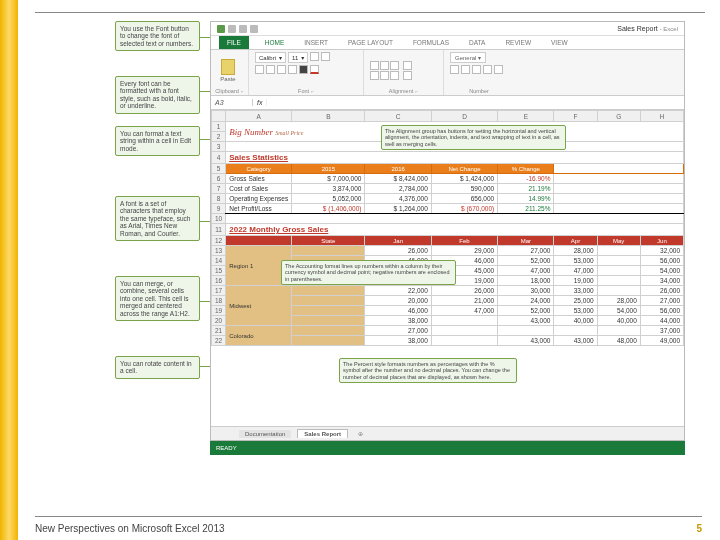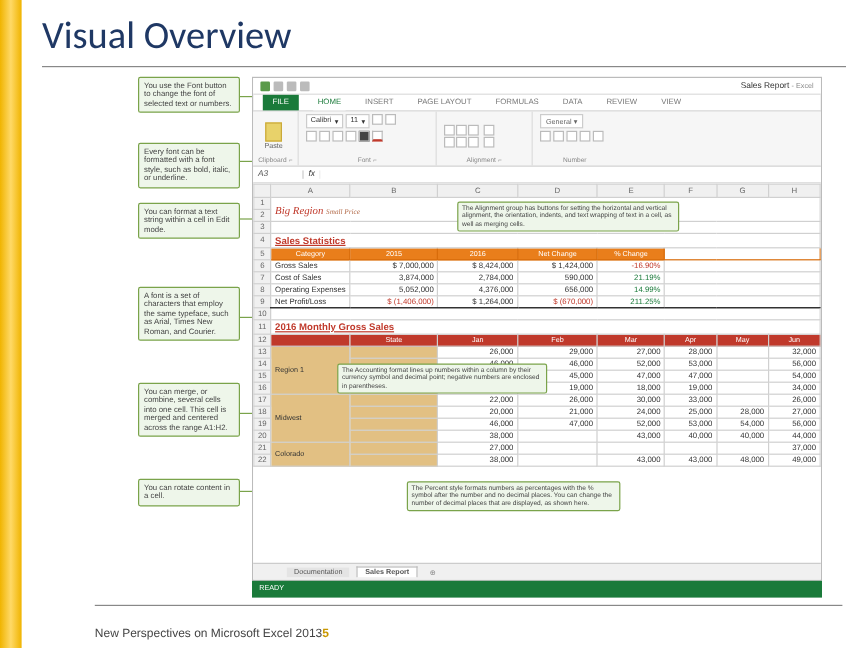--- a/index.html
+++ b/index.html
@@ -200,35 +200,34 @@
     padding-left:28px;
     gap:6px;
   }
   .sheet-tabs .st { padding:1px 6px; background:#e4e4e4; }
   .sheet-tabs .st.active { background:#fff; border:1px solid #bbb; border-bottom:none; font-weight:bold;}
   .footer {
     position:absolute;
     left: 35px; right: 18px;
     bottom: 6px;
     display:flex;
+    justify-content:space-between;
     font-size: 10px;
     color:#444;
     border-top:1px solid #888;
-    padding-top:18px;
-    margin-left:44px;
+    padding-top:6px;
   }
   .footer .pg { color:#c99700; font-weight:bold; }
 </style>
 </head>
 <body>
 
 <div class="gold-stripe"></div>
 
 <div class="content">
-  <div class="title">Visual Overview</div>
   <div class="title-rule"></div>
 
   <div class="figure-zone">
 
     <div class="callout" style="top:0px;left:0;">You use the Font button to change the font of selected text or numbers.</div>
     <div class="callout" style="top:55px;left:0;">Every font can be formatted with a font style, such as bold, italic, or underline.</div>
     <div class="callout" style="top:105px;left:0;">You can format a text string within a cell in Edit mode.</div>
     <div class="callout" style="top:175px;left:0;">A font is a set of characters that employ the same typeface, such as Arial, Times New Roman, and Courier.</div>
     <div class="callout" style="top:255px;left:0;">You can merge, or combine, several cells into one cell. This cell is merged and centered across the range A1:H2.</div>
     <div class="callout" style="top:335px;left:0;">You can rotate content in a cell.</div>
@@ -360,21 +359,21 @@
             <th class="colh">B</th>
             <th class="colh">C</th>
             <th class="colh">D</th>
             <th class="colh">E</th>
             <th class="colh">F</th>
             <th class="colh">G</th>
             <th class="colh">H</th>
           </tr>
           <tr>
                 <th class="rowh">1</th>
-                <td colspan="8" rowspan="2" class="brand-cell"><span>Big Region</span> <span class="sm">Small Price</span></td>
+                <td colspan="8" rowspan="2" class="brand-cell"><span>Big Number</span> <span class="sm">Small Price</span></td>
               </tr>
           <tr>
                 <th class="rowh">2</th>
               </tr>
           <tr>
                 <th class="rowh">3</th>
                 <td colspan="8" style="height:8px;"></td>
               </tr>
           <tr>
                 <th class="rowh">4</th>
@@ -424,21 +423,21 @@
                 <td class="paren">$  (670,000)</td>
                 <td class="pct-pos">211.25%</td>
                 <td colspan="3"></td>
               </tr>
           <tr>
                 <th class="rowh">10</th>
                 <td colspan="8" style="height:6px;"></td>
               </tr>
           <tr>
                 <th class="rowh">11</th>
-                <td colspan="8" class="section-head">2016 Monthly Gross Sales</td>
+                <td colspan="8" class="section-head">2022 Monthly Gross Sales</td>
               </tr>
           <tr class="month-hdr">
                 <th class="rowh" style="background:#f0f0f0;color:#666;">12</th>
             <td></td>
             <td>State</td>
             <td>Jan</td>
             <td>Feb</td>
             <td>Mar</td>
             <td>Apr</td>
             <td>May</td>

